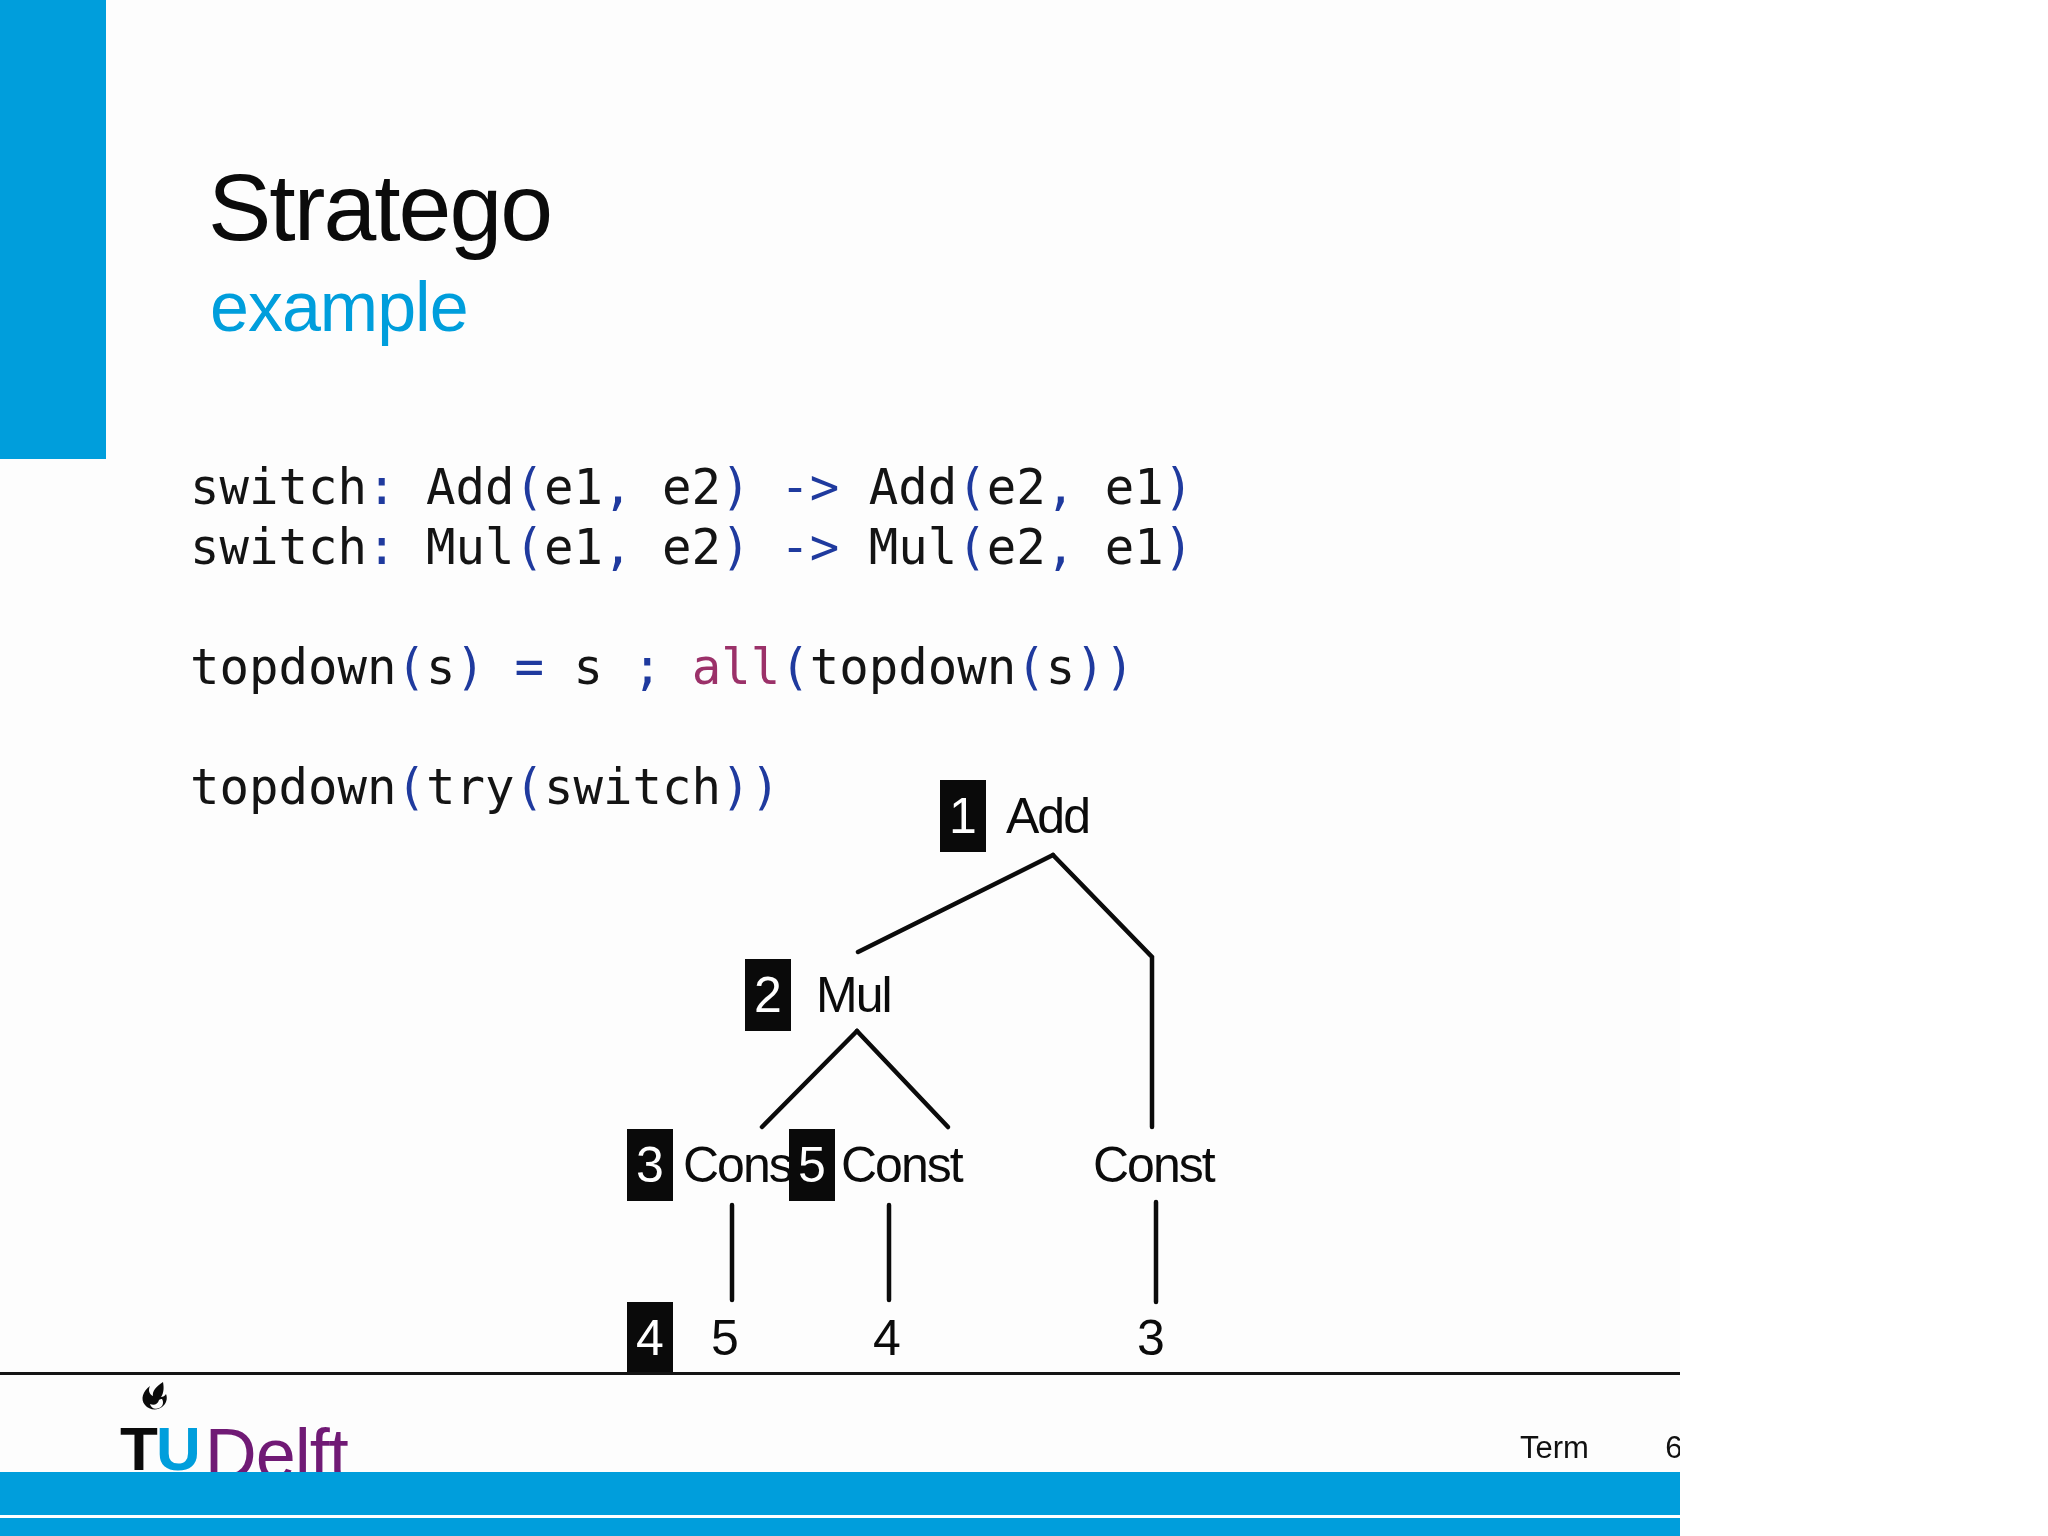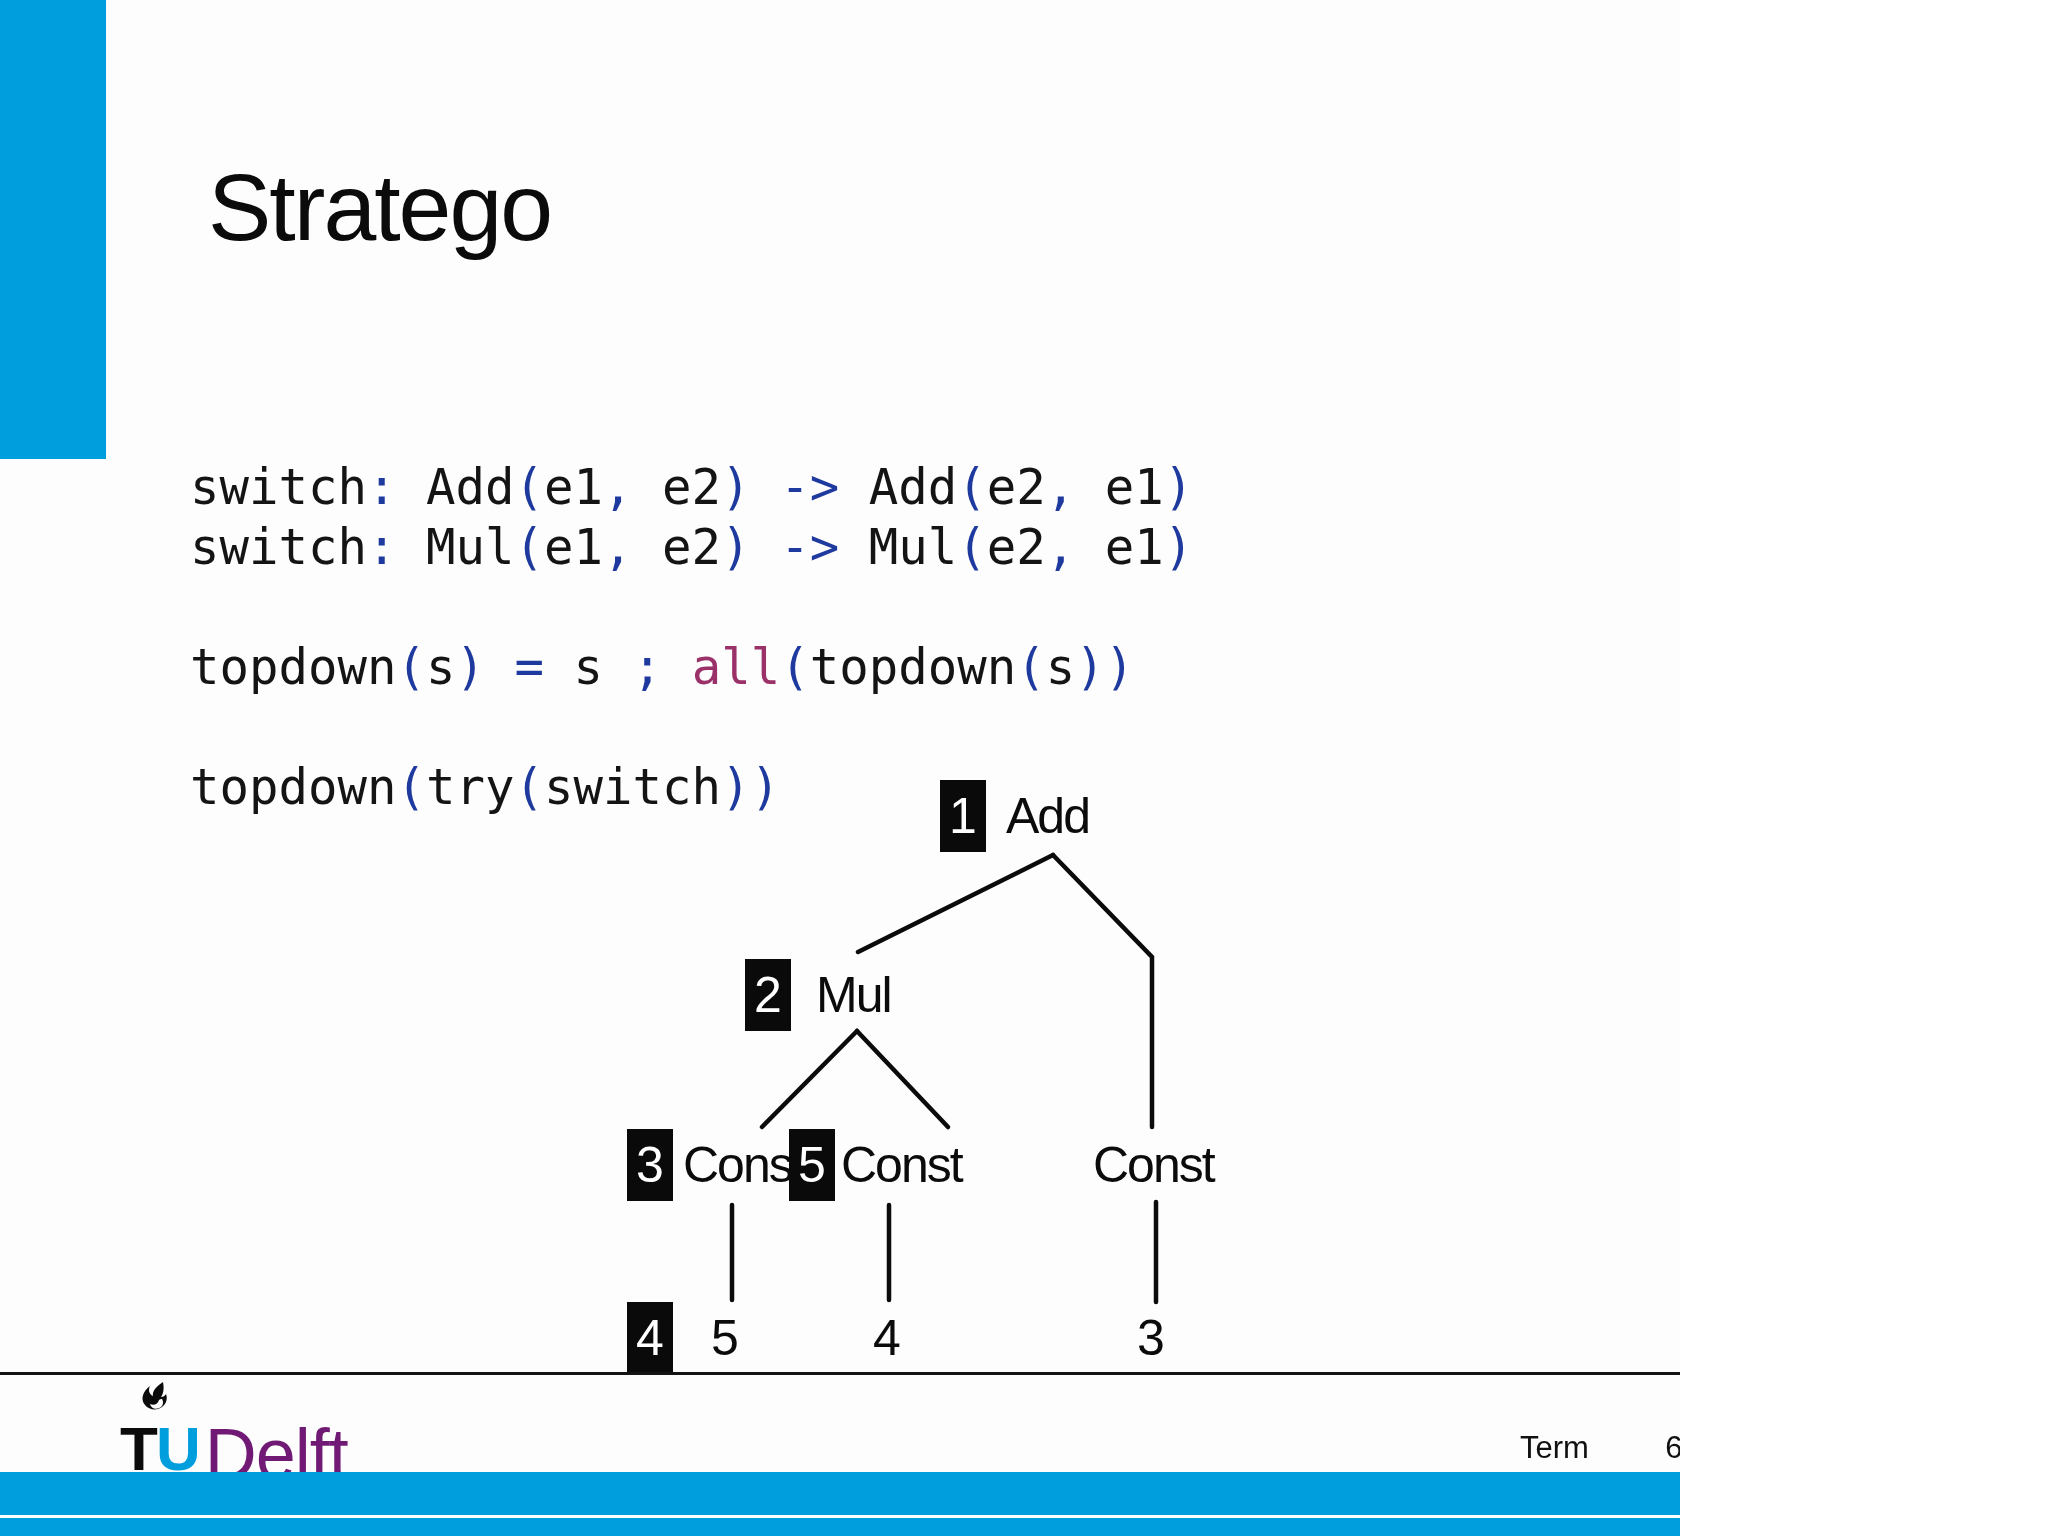--- a/index.html
+++ b/index.html
@@ -35,20 +35,21 @@
                 font-size:31px;color:#111;}
 </style>
 </head>
 <body>
 
 <div class="slide">
 
   <div class="left-bar" style="background: rgb(0, 158, 220);"></div>
 
   <div class="page-title">Stratego</div>
+  <div class="page-subtitle" style="color: rgb(0, 158, 220);">example</div>
 
   <div class="code-block"><div class="code-line"><span class="tok-k" style="color: rgb(20, 20, 20);">switch</span><span class="tok-b" style="color: rgb(31, 58, 158);">:</span><span class="tok-k" style="color: rgb(20, 20, 20);"> Add</span><span class="tok-b" style="color: rgb(31, 58, 158);">(</span><span class="tok-k" style="color: rgb(20, 20, 20);">e1</span><span class="tok-b" style="color: rgb(31, 58, 158);">,</span><span class="tok-k" style="color: rgb(20, 20, 20);"> e2</span><span class="tok-b" style="color: rgb(31, 58, 158);">) </span><span class="tok-b" style="color: rgb(31, 58, 158);">-&gt;</span><span class="tok-k" style="color: rgb(20, 20, 20);"> Add</span><span class="tok-b" style="color: rgb(31, 58, 158);">(</span><span class="tok-k" style="color: rgb(20, 20, 20);">e2</span><span class="tok-b" style="color: rgb(31, 58, 158);">,</span><span class="tok-k" style="color: rgb(20, 20, 20);"> e1</span><span class="tok-b" style="color: rgb(31, 58, 158);">)</span></div><div class="code-line"><span class="tok-k" style="color: rgb(20, 20, 20);">switch</span><span class="tok-b" style="color: rgb(31, 58, 158);">:</span><span class="tok-k" style="color: rgb(20, 20, 20);"> Mul</span><span class="tok-b" style="color: rgb(31, 58, 158);">(</span><span class="tok-k" style="color: rgb(20, 20, 20);">e1</span><span class="tok-b" style="color: rgb(31, 58, 158);">,</span><span class="tok-k" style="color: rgb(20, 20, 20);"> e2</span><span class="tok-b" style="color: rgb(31, 58, 158);">) </span><span class="tok-b" style="color: rgb(31, 58, 158);">-&gt;</span><span class="tok-k" style="color: rgb(20, 20, 20);"> Mul</span><span class="tok-b" style="color: rgb(31, 58, 158);">(</span><span class="tok-k" style="color: rgb(20, 20, 20);">e2</span><span class="tok-b" style="color: rgb(31, 58, 158);">,</span><span class="tok-k" style="color: rgb(20, 20, 20);"> e1</span><span class="tok-b" style="color: rgb(31, 58, 158);">)</span></div><div class="code-line">&nbsp;</div><div class="code-line"><span class="tok-k" style="color: rgb(20, 20, 20);">topdown</span><span class="tok-b" style="color: rgb(31, 58, 158);">(</span><span class="tok-k" style="color: rgb(20, 20, 20);">s</span><span class="tok-b" style="color: rgb(31, 58, 158);">)</span><span class="tok-k" style="color: rgb(20, 20, 20);"> </span><span class="tok-b" style="color: rgb(31, 58, 158);">=</span><span class="tok-k" style="color: rgb(20, 20, 20);"> s </span><span class="tok-b" style="color: rgb(31, 58, 158);">;</span><span class="tok-k" style="color: rgb(20, 20, 20);"> </span><span class="tok-m" style="color: rgb(155, 49, 105);">all</span><span class="tok-b" style="color: rgb(31, 58, 158);">(</span><span class="tok-k" style="color: rgb(20, 20, 20);">topdown</span><span class="tok-b" style="color: rgb(31, 58, 158);">(</span><span class="tok-k" style="color: rgb(20, 20, 20);">s</span><span class="tok-b" style="color: rgb(31, 58, 158);">))</span></div><div class="code-line">&nbsp;</div><div class="code-line"><span class="tok-k" style="color: rgb(20, 20, 20);">topdown</span><span class="tok-b" style="color: rgb(31, 58, 158);">(</span><span class="tok-k" style="color: rgb(20, 20, 20);">try</span><span class="tok-b" style="color: rgb(31, 58, 158);">(</span><span class="tok-k" style="color: rgb(20, 20, 20);">switch</span><span class="tok-b" style="color: rgb(31, 58, 158);">))</span></div></div>
 
   <svg class="tree-lines" viewBox="0 0 2048 1536" xmlns="http://www.w3.org/2000/svg">
     <g stroke="#0b0b0b" stroke-width="4.5" fill="none" stroke-linecap="round">
       <polyline points="1053,855 858,952"></polyline>
       <polyline points="1053,855 1152,957 1152,1127"></polyline>
       <polyline points="857,1031 762,1127"></polyline>
       <polyline points="857,1031 948,1127"></polyline>
       <polyline points="732,1205 732,1300"></polyline>

